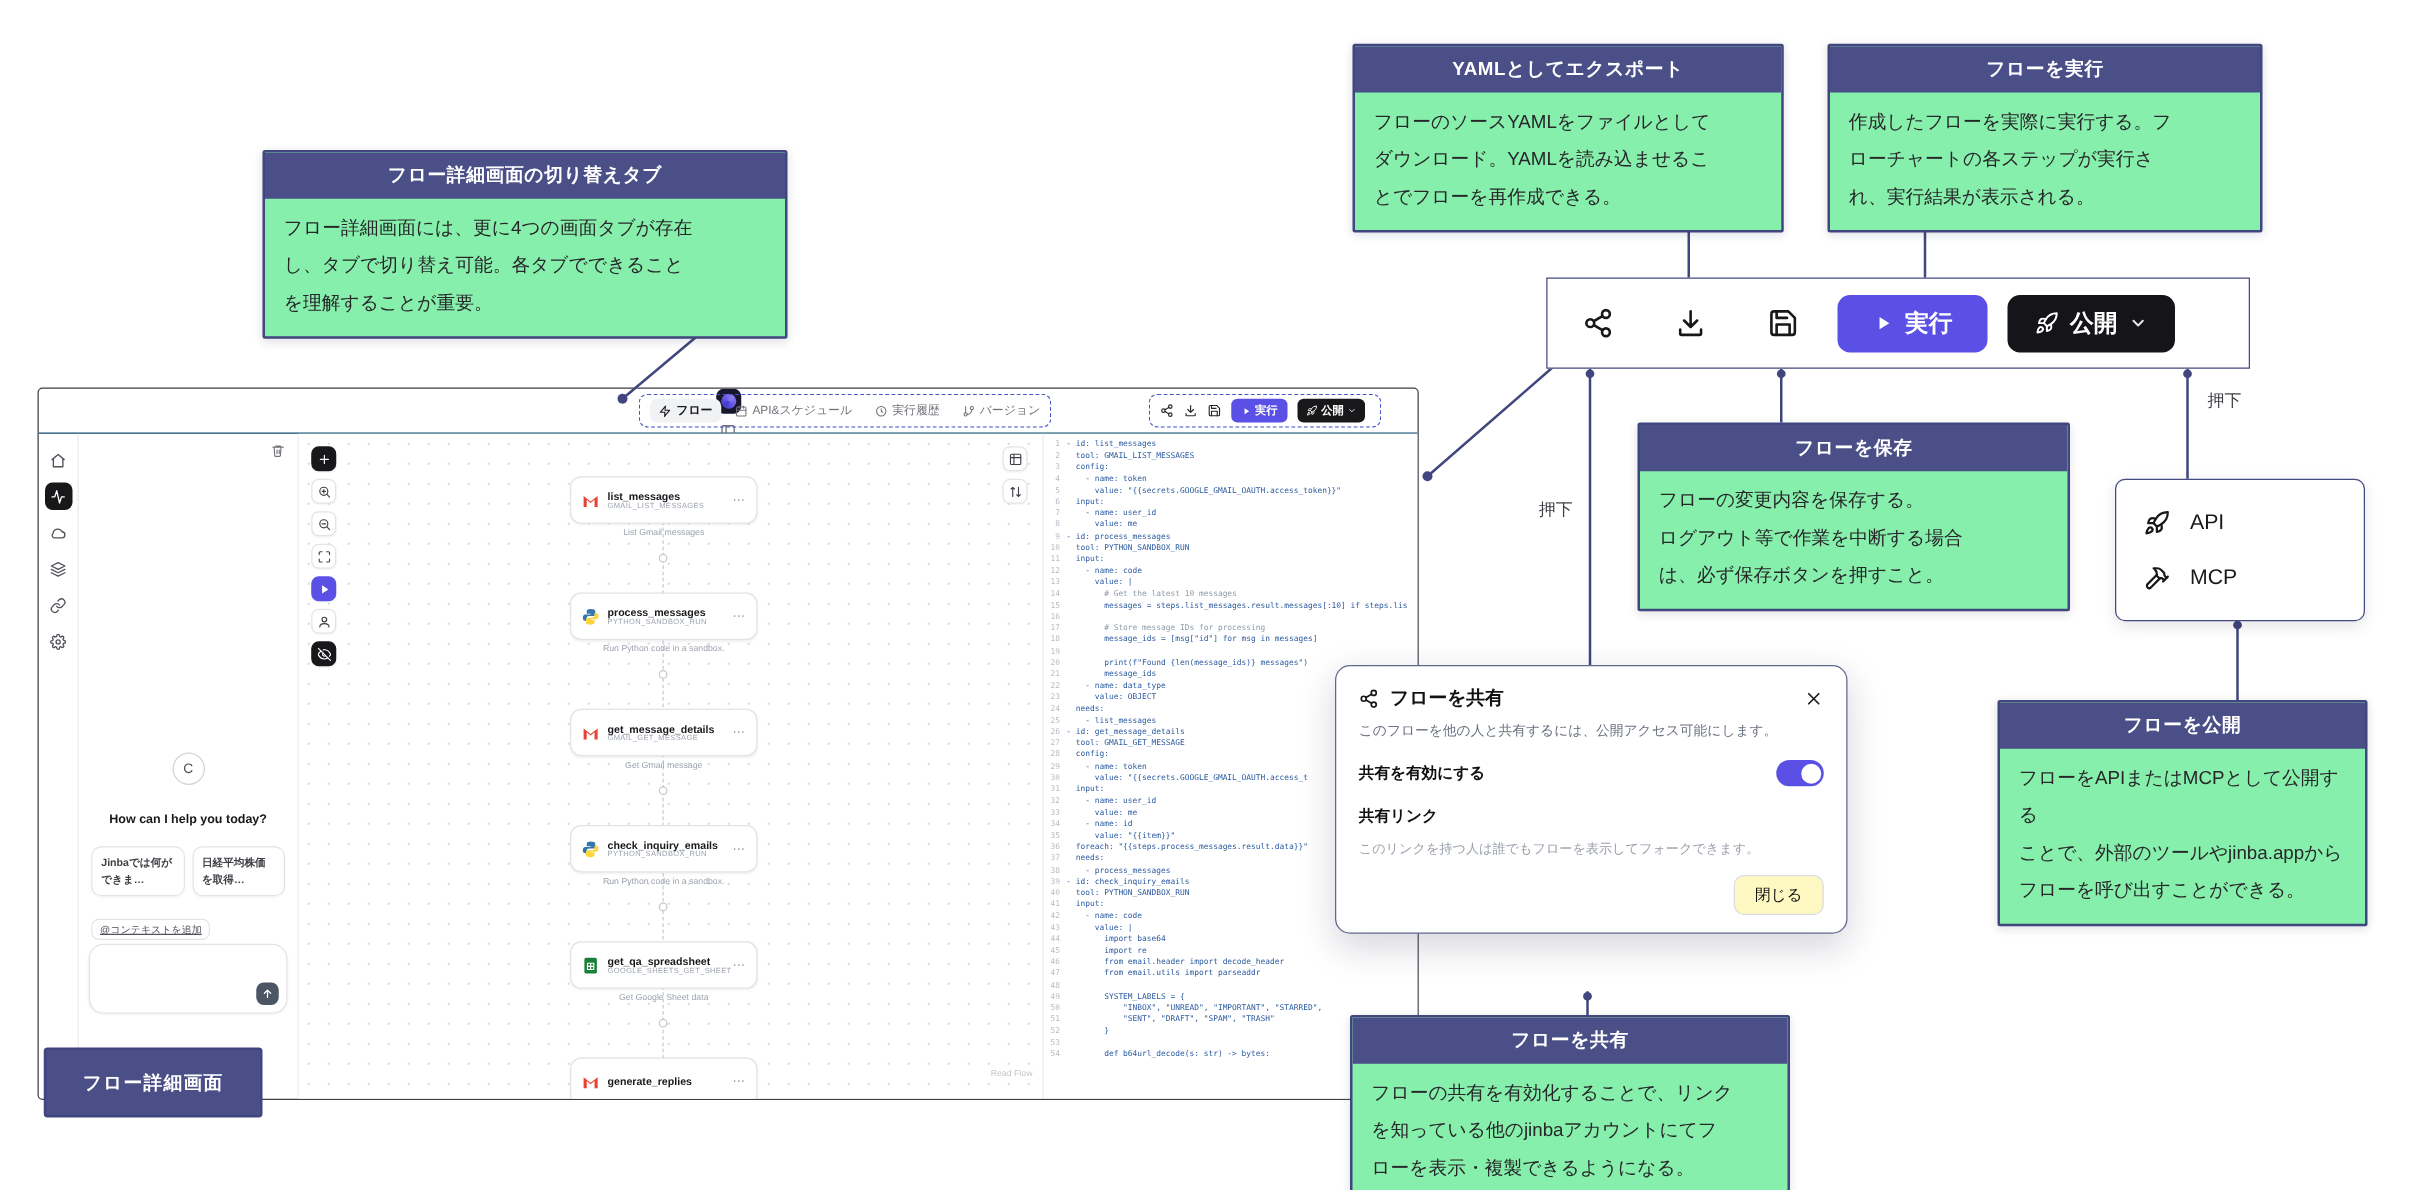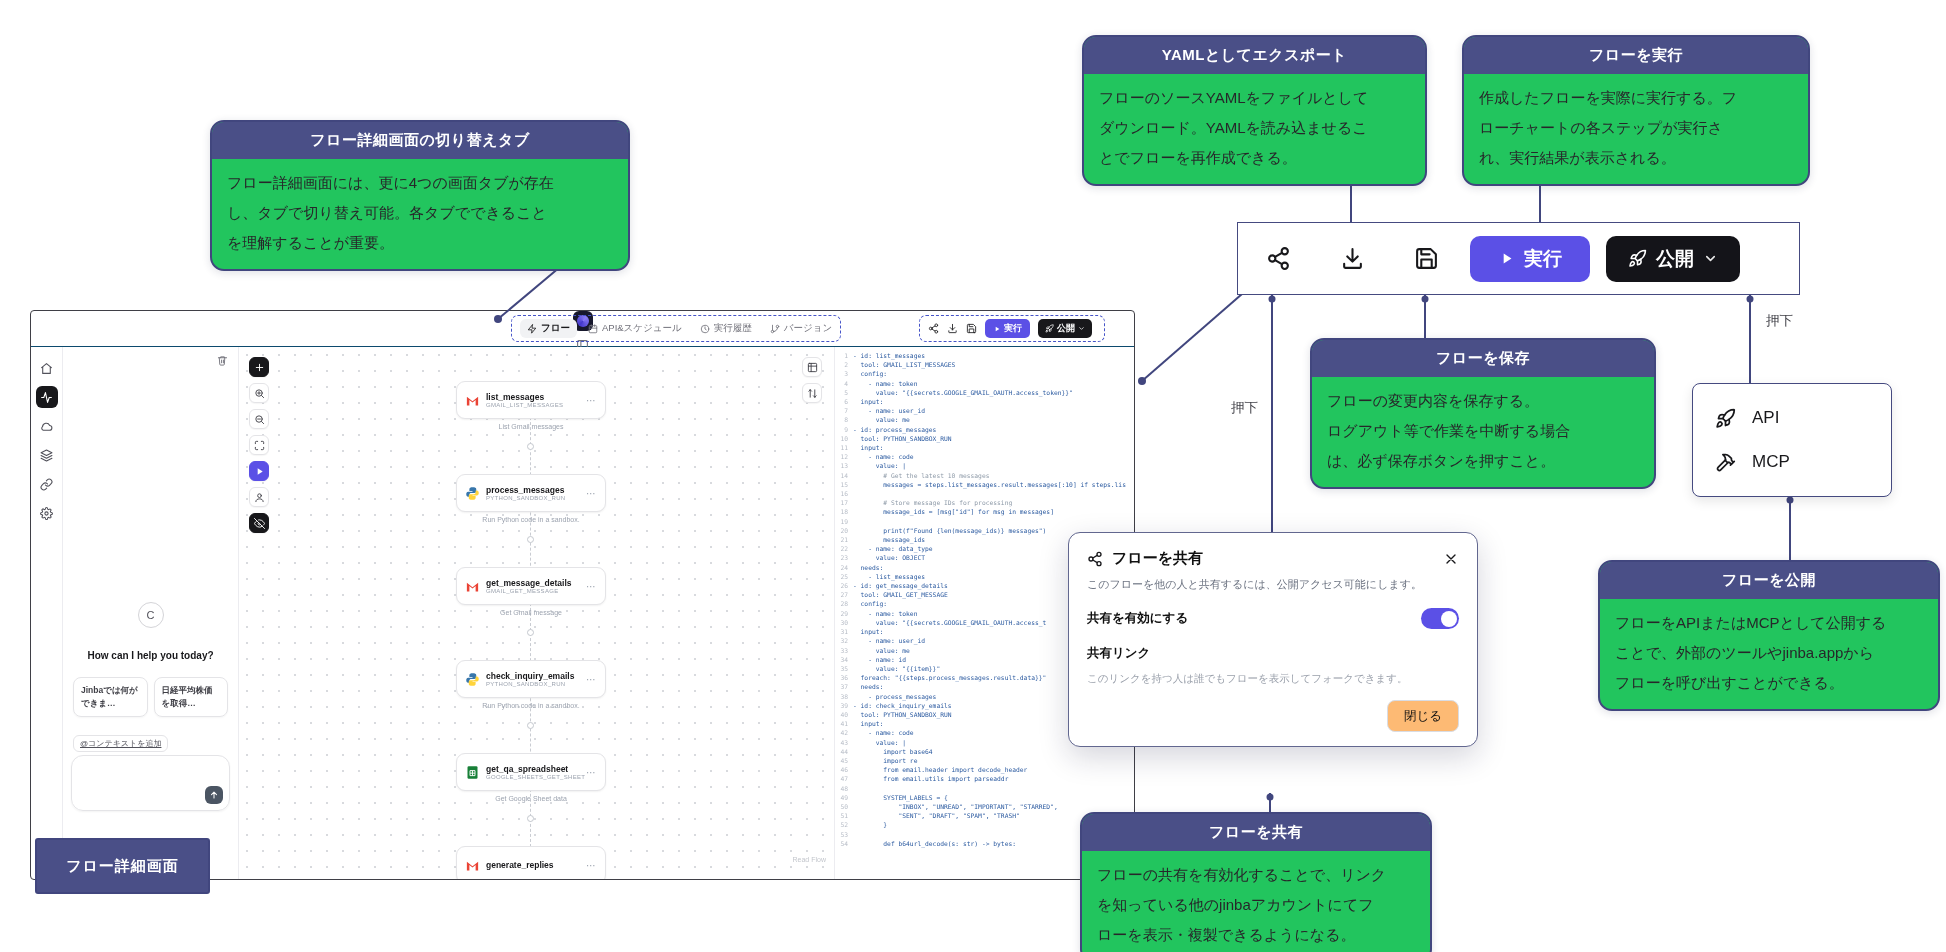--- a/index.html
+++ b/index.html
@@ -6,29 +6,29 @@
   html,body { background:#fff; }
   body { font-family:"Liberation Sans","DejaVu Sans",sans-serif; }
   .stage { position:relative; width:1946px; height:952px; background:#fff; overflow:hidden; }
 
   .ic { width:1em; height:1em; display:block; }
 
   
   .connectors { position:absolute; left:0; top:0; width:1946px; height:952px; z-index:12; pointer-events:none; }
 
   
-  .callout { position:absolute; z-index:18; border:2px solid #41467e; border-radius:14px; background:#22c55e;
+  .callout { position:absolute; z-index:18; border:2px solid #41467e; border-radius:2px; background:#86efac;
              box-shadow:0 2px 8px rgba(30,33,70,.14); overflow:hidden; }
   .co-head { background:#4a4f87; color:#fff; font-size:15px; font-weight:700; text-align:center; padding:9px 10px; letter-spacing:.5px; }
   .co-body { padding:9px 15px 11px; font-size:15px; line-height:2.0; color:#27272a; white-space:pre-line; }
   .co-tabs    { left:210px;  top:120px; width:420px; }
   .co-yaml    { left:1082px; top:35px;  width:345px; }
   .co-run     { left:1462px; top:35px;  width:348px; }
   .co-save    { left:1310px; top:338px; width:346px; }
-  .co-publish { left:1598px; top:560px; width:342px; }
+  .co-publish { left:1598px; top:560px; width:296px; }
   .co-share2  { left:1080px; top:812px; width:352px; }
 
   .press { position:absolute; font-size:13.5px; color:#3f3f46; z-index:18; }
   .press-share   { left:1204px; top:399px; width:54px; text-align:right; }
   .press-publish { left:1766px; top:312px; }
 
   .screen-label { position:absolute; left:35px; top:838px; width:175px; height:56px; background:#4a4f87;
                   border:2px solid #41467e; color:#fff; font-size:15px; font-weight:700; letter-spacing:1px;
                   display:flex; align-items:center; justify-content:center; z-index:18; border-radius:3px; }
 
@@ -68,21 +68,21 @@
   .toggle .knob { position:absolute; right:2.5px; top:2.5px; width:16px; height:16px; border-radius:50%; background:#fff; }
   .dlg-linklabel { margin-top:16px; font-size:12.5px; font-weight:700; color:#111; }
   .dlg-inputrow { margin-top:8px; display:flex; gap:8px; align-items:center; }
   .url-box { flex:1; height:34px; border:1px solid #d9dce3; border-radius:8px; display:flex; align-items:center;
              padding:0 10px; font-size:10.5px; color:#4b5563; gap:2px; overflow:hidden; white-space:nowrap; }
   .redacted { display:inline-block; width:66px; height:11px; border-radius:3px; background:#c3c7cf; filter:blur(2px); }
   .icon-btn { width:34px; height:34px; flex:none; border:1px solid #d9dce3; border-radius:8px; background:#fff;
               display:flex; align-items:center; justify-content:center; color:#374151; font-size:14px; cursor:pointer; }
   .dlg-hint { margin-top:10px; font-size:10.5px; color:#9aa0ab; }
   .dlg-foot { margin-top:14px; display:flex; justify-content:flex-end; }
-  .btn-close { height:32px; padding:0 16px; border:1px solid #d9dce3; border-radius:8px; background:#fdba74;
+  .btn-close { height:32px; padding:0 16px; border:1px solid #d9dce3; border-radius:8px; background:#fef9c3;
                font-size:12.5px; color:#111; cursor:pointer; font-family:inherit; }
 
   
   .app { position:absolute; left:30px; top:310px; width:1105px; height:570px; background:#fff;
          border:1px solid #3f3f46; border-radius:4px; z-index:2; overflow:hidden; }
   .app-header { position:absolute; left:0; top:0; right:0; height:36px; border-bottom:1px solid #0c4a6e;
                 display:flex; align-items:center; padding:0 10px; gap:8px;flex-direction:column; }
   .logo { width:20px; height:20px; border-radius:6px; background:#17182d; display:flex; align-items:center; justify-content:center; flex:none; }
   .logo-swirl { width:12px; height:12px; border-radius:50%; background:conic-gradient(from 40deg,#8b7cf6,#4338ca,#8b7cf6); }
   .hdr-panel { color:#71717a; font-size:13px; display:flex; }

